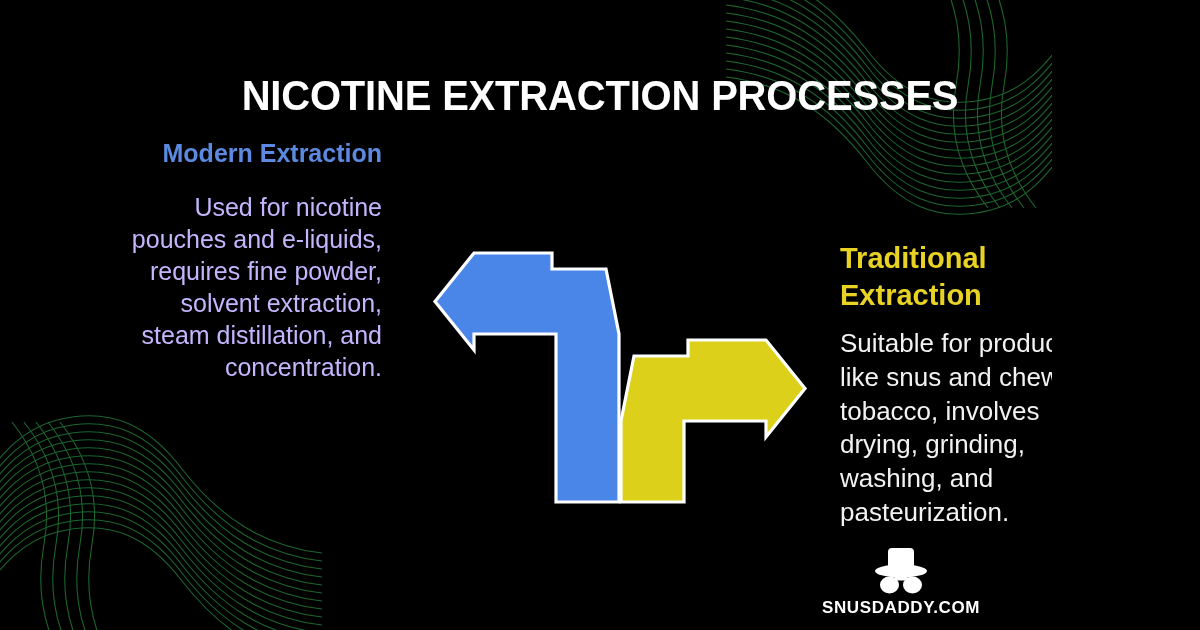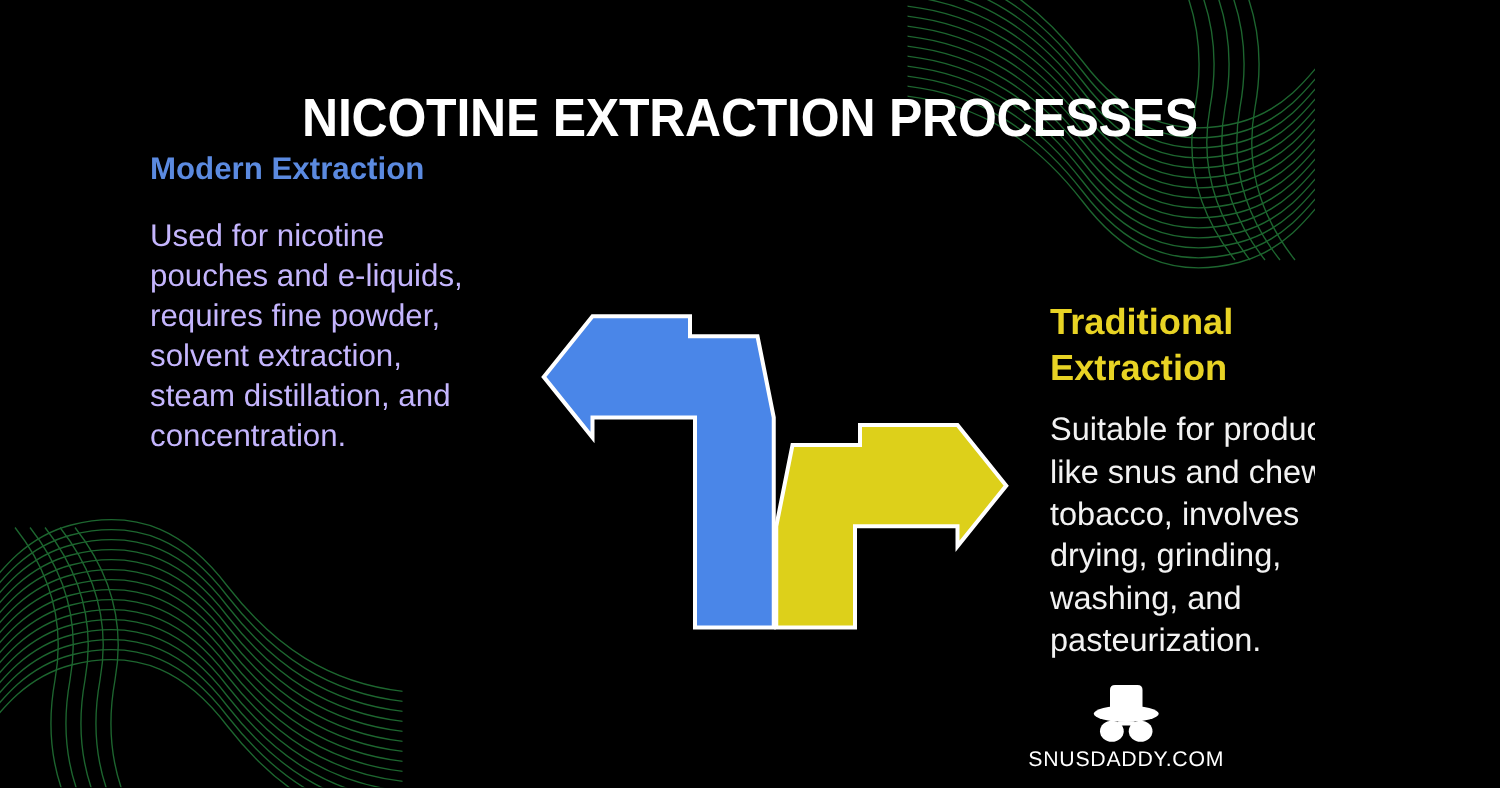--- a/index.html
+++ b/index.html
@@ -50,22 +50,23 @@
     transform: scaleX(0.93);
     transform-origin: center top;
     line-height: 1;
     white-space: nowrap;
   }
 
   
   #col-modern {
     position: absolute;
     left: 120px;
-    top: 120px;
+    top: 138px;
     width: 262px;
+    text-align: right;
     text-decoration: underline;
   }
   #col-modern .col-heading {
     color: #5b8ae0;
     font-size: 25px;
     font-weight: bold;
     line-height: 1.24;
     margin: 0 0 22px 0;
   }
   #col-modern .col-body {
@@ -117,21 +118,21 @@
     text-align: center;
   }
   #brand-logo {
     display: block;
     margin: 0 auto 5px auto;
   }
   #brand-name {
     color: #ffffff;
     font-size: 17px;
     letter-spacing: 0.6px;
-    font-weight: 400;
+    font-weight: 700;
     line-height: 1;
   }
 </style>
 </head>
 <body>
 
 <div id="canvas">
 
   <svg id="wave-top-right" class="wave-deco" viewBox="0 0 330 230" preserveAspectRatio="none" aria-hidden="true">
     <g fill="none" stroke="#1f6b32" stroke-width="1.1" opacity="0.95">

